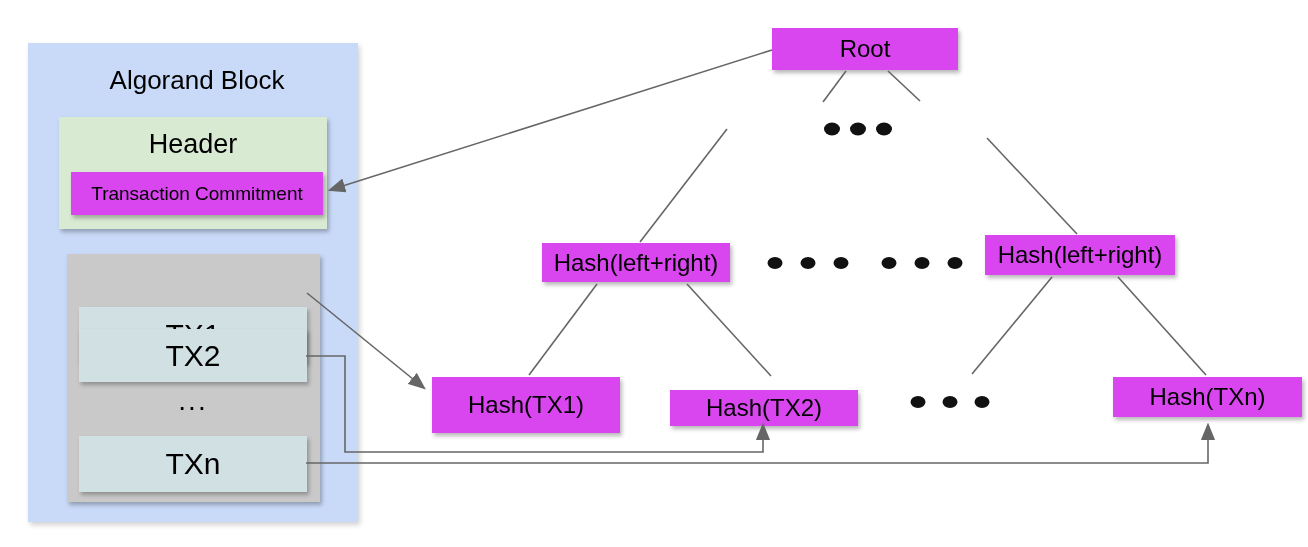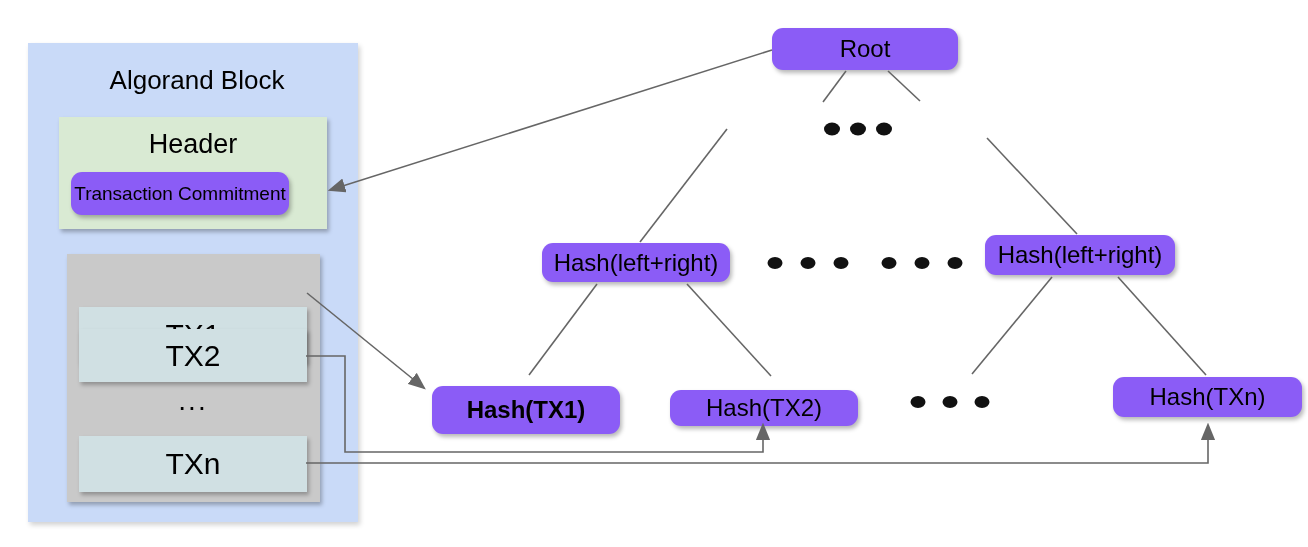--- a/index.html
+++ b/index.html
@@ -3,21 +3,21 @@
 <meta charset="utf-8">
 <style>
   html,body{margin:0;padding:0;background:#ffffff;}
   .stage{
     position:relative;width:1308px;height:547px;background:#ffffff;overflow:hidden;
     font-family:"Liberation Sans", sans-serif;color:#000;
   }
   .abs{position:absolute;box-sizing:border-box;}
   .panel-blue{background:#c9daf8;box-shadow:2px 3px 5px rgba(0,0,0,0.18);}
   .box-green{background:#d9ead3;box-shadow:2px 3px 4px rgba(0,0,0,0.28);}
-  .box-pink{background:#8b5cf6;box-shadow:2px 3px 4px rgba(0,0,0,0.28);border-radius:11px;}
+  .box-pink{background:#d946ef;box-shadow:2px 3px 4px rgba(0,0,0,0.28);}
   .box-gray{background:#c9c9c9;box-shadow:2px 3px 4px rgba(0,0,0,0.28);}
   .box-teal{background:#d0e0e3;box-shadow:2px 3px 4px rgba(0,0,0,0.28);}
   .center{display:flex;align-items:center;justify-content:center;text-align:center;}
   .panel-title{font-size:26px;padding-left:8px;}
   .header-title{font-size:27px;}
   .commit-label{font-size:19px;}
   .tx-label{font-size:30px;}
   .tx-ellipsis{font-size:28px;letter-spacing:2px;}
   .node-label{font-size:24px;}
   svg.overlay{position:absolute;left:0;top:0;pointer-events:none;}
@@ -26,21 +26,21 @@
 <body>
 
 <div class="stage">
 
   <div class="abs panel-blue" style="left:28px;top:43px;width:330px;height:479px;"></div>
   <div class="abs center panel-title" style="left:28px;top:62px;width:330px;height:36px;">Algorand Block</div>
 
   <div class="abs box-green" style="left:59px;top:117px;width:268px;height:112px;"></div>
   <div class="abs center header-title" style="left:59px;top:126px;width:268px;height:36px;">Header</div>
 
-  <div class="abs box-pink center commit-label" style="left:71px;top:172px;width:218px;height:43px;">
+  <div class="abs box-pink center commit-label" style="left:71px;top:172px;width:252px;height:43px;">
     <span>Transaction Commitment</span>
   </div>
 
   <div class="abs box-gray" style="left:67px;top:254px;width:253px;height:248px;"></div>
 
   <div class="abs box-teal center tx-label" style="left:79px;top:266px;width:228px;height:56px;margin-top:41px;">
     <span>TX1</span>
   </div>
 
   <div class="abs box-teal center tx-label" style="left:79px;top:329px;width:228px;height:53px;">
@@ -58,21 +58,21 @@
   </div>
 
   <div class="abs box-pink center node-label" style="left:542px;top:243px;width:188px;height:39px;">
     <span>Hash(left+right)</span>
   </div>
 
   <div class="abs box-pink center node-label" style="left:985px;top:235px;width:190px;height:40px;">
     <span>Hash(left+right)</span>
   </div>
 
-  <div class="abs box-pink center node-label" style="left:432px;top:386px;width:188px;height:48px;font-weight:bold;">
+  <div class="abs box-pink center node-label" style="left:432px;top:377px;width:188px;height:56px;">
     <span>Hash(TX1)</span>
   </div>
 
   <div class="abs box-pink center node-label" style="left:670px;top:390px;width:188px;height:36px;">
     <span>Hash(TX2)</span>
   </div>
 
   <div class="abs box-pink center node-label" style="left:1113px;top:377px;width:189px;height:40px;">
     <span>Hash(TXn)</span>
   </div>

